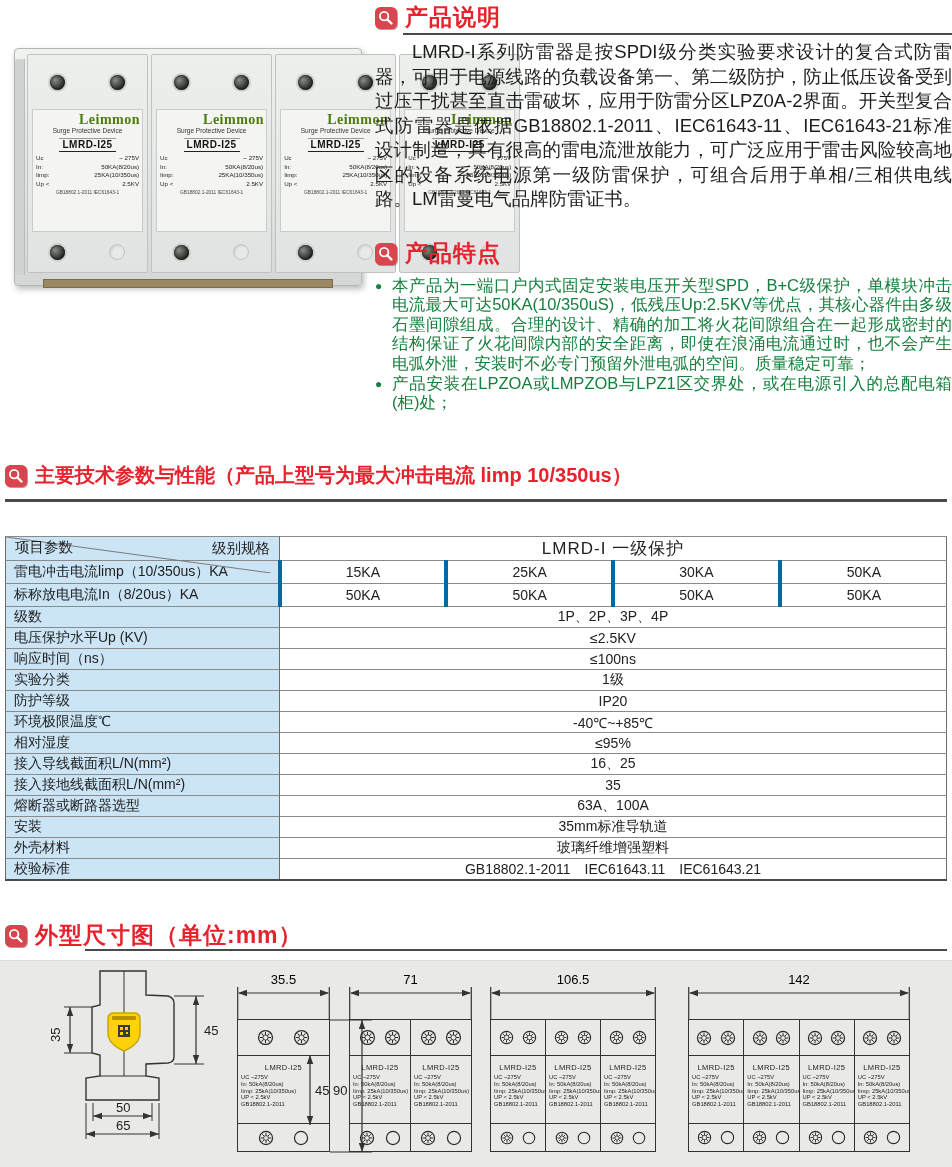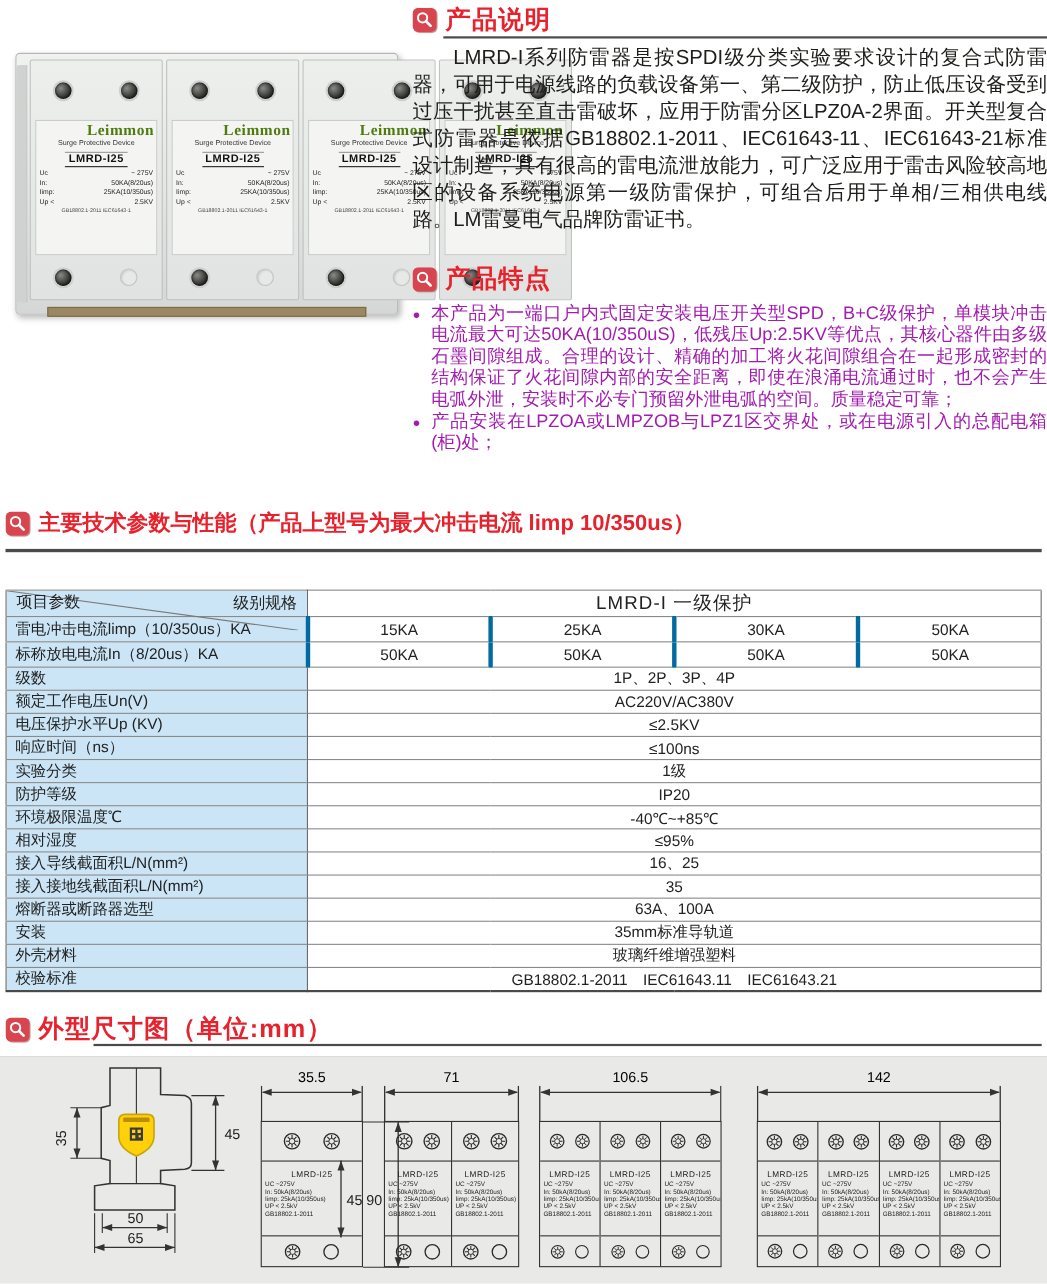--- a/index.html
+++ b/index.html
@@ -35,21 +35,21 @@
   .screw{width:15px;height:15px;border-radius:50%;background:radial-gradient(circle at 35% 35%,#8a8a86,#262622 68%);
          box-shadow:0 0 0 2px #cdd0ce, inset 0 0 2px #000;}
   .blankc{width:14px;height:14px;border-radius:50%;border:1px solid #c2c5c3;background:#e6e9e7;box-shadow:inset 1px 1px 2px rgba(0,0,0,.12);}
   .contacts{position:absolute;left:28px;right:28px;bottom:-3px;height:7px;background:#9b8761;border:1px solid #7c6b49;}
 
   
   .desc-col{position:absolute;left:375px;top:0;width:577px;height:460px;}
   .para{position:absolute;left:0;top:40px;width:577px;font-size:18.5px;line-height:24.5px;
         text-align:justify;text-indent:2em;color:#1d1d1b;margin:0;}
   .features{position:absolute;left:0;top:276px;width:577px;margin:0;padding:0;list-style:none;
-            font-size:16.5px;line-height:19.4px;text-align:justify;color:#a21caf;}
+            font-size:16.5px;line-height:19.4px;text-align:justify;color:#15803d;}
   .features li{position:relative;padding-left:17px;margin:0 0 1px;}
   .features li::before{content:"●";position:absolute;left:0;top:1px;font-size:12px;}
 
   
   table.params{position:absolute;left:5px;top:536px;width:942px;border-collapse:collapse;table-layout:fixed;
                font-size:14px;color:#222;border:1px solid #6b6b6b;border-bottom:2px solid #4a4a4a;}
   table.params td{border-top:1px solid #8a8a8a;padding:0 0;height:20px;text-align:center;vertical-align:middle;background:#fff;}
   table.params tr.split td{height:22px;}
   table.params td.lbl{background:#cbe5f6;text-align:left;padding-left:8px;border-right:1px solid #6b6b6b;width:265px;}
   table.params tr.split td.val{border-left:4px solid #0369a1;}
@@ -285,24 +285,20 @@
           <td class="val">50KA</td>
           <td class="val">50KA</td>
           <td class="val">50KA</td>
           <td class="val">50KA</td>
         </tr>
         <tr>
           <td class="lbl">级数</td>
           <td colspan="4">1P、2P、3P、4P</td>
         </tr>
         <tr>
-          <td class="lbl">额定工作电压Un(V)</td>
-          <td colspan="4">AC220V/AC380V</td>
-        </tr>
-        <tr>
           <td class="lbl">电压保护水平Up (KV)</td>
           <td colspan="4">≤2.5KV</td>
         </tr>
         <tr>
           <td class="lbl">响应时间（ns）</td>
           <td colspan="4">≤100ns</td>
         </tr>
         <tr>
           <td class="lbl">实验分类</td>
           <td colspan="4">1级</td>

